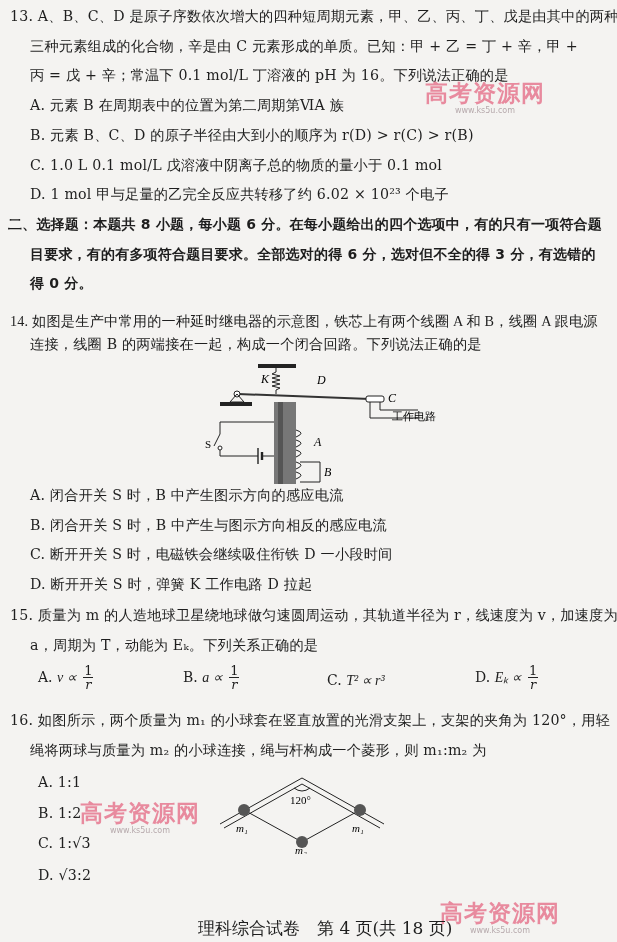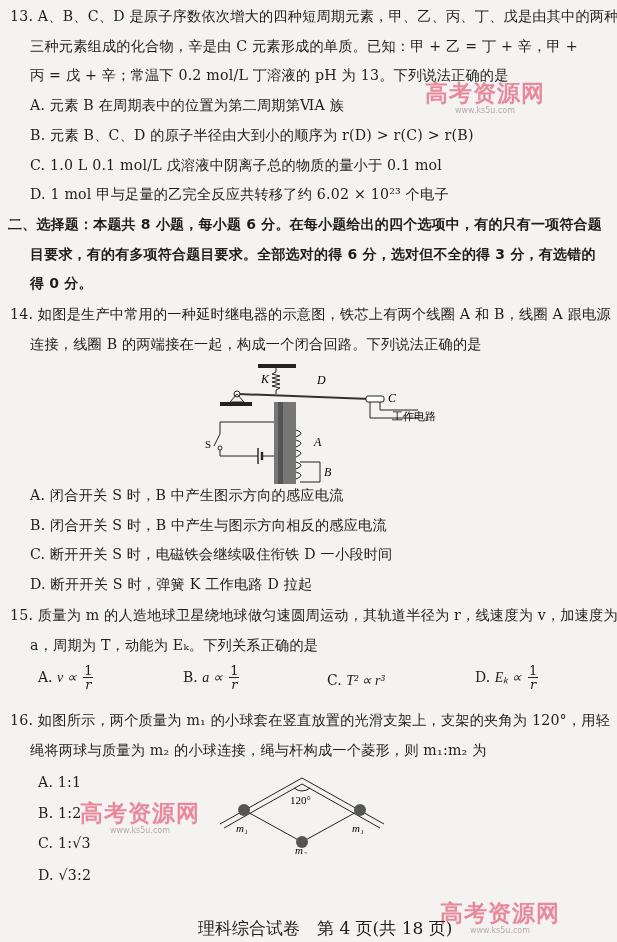--- a/index.html
+++ b/index.html
@@ -29,31 +29,31 @@
   <span class="big">高考资源网</span>
   <span class="small">www.ks5u.com</span>
 </div>
 <div class="wm" style="left:440px;top:900px;">
   <span class="big">高考资源网</span>
   <span class="small">www.ks5u.com</span>
 </div>
 
 <div class="line" style="top:7px;left:10px;">13. A、B、C、D 是原子序数依次增大的四种短周期元素，甲、乙、丙、丁、戊是由其中的两种或</div>
 <div class="line" style="top:37px;left:30px;">三种元素组成的化合物，辛是由 C 元素形成的单质。已知：甲 + 乙 = 丁 + 辛，甲 +</div>
-<div class="line" style="top:66px;left:30px;">丙 = 戊 + 辛；常温下 0.2 mol/L 丁溶液的 pH 为 13。下列说法正确的是</div>
+<div class="line" style="top:66px;left:30px;">丙 = 戊 + 辛；常温下 0.1 mol/L 丁溶液的 pH 为 16。下列说法正确的是</div>
 <div class="line" style="top:96px;left:30px;">A. 元素 B 在周期表中的位置为第二周期第ⅥA 族</div>
 <div class="line" style="top:126px;left:30px;text-align:right;">B. 元素 B、C、D 的原子半径由大到小的顺序为 r(D) &gt; r(C) &gt; r(B)</div>
 <div class="line" style="top:156px;left:30px;">C. 1.0 L 0.1 mol/L 戊溶液中阴离子总的物质的量小于 0.1 mol</div>
 <div class="line" style="top:185px;left:30px;">D. 1 mol 甲与足量的乙完全反应共转移了约 6.02 × 10²³ 个电子</div>
 
 <div class="line bold" style="top:215px;left:8px;">二、选择题：本题共 8 小题，每小题 6 分。在每小题给出的四个选项中，有的只有一项符合题</div>
 <div class="line bold" style="top:245px;left:30px;">目要求，有的有多项符合题目要求。全部选对的得 6 分，选对但不全的得 3 分，有选错的</div>
 <div class="line bold" style="top:274px;left:30px;">得 0 分。</div>
 
-<div class="line" style="top:305px;left:10px;">14. 如图是生产中常用的一种延时继电器的示意图，铁芯上有两个线圈 A 和 B，线圈 A 跟电源</div>
+<div class="line" style="top:312px;left:10px;font-family:Liberation Serif, serif;">14. 如图是生产中常用的一种延时继电器的示意图，铁芯上有两个线圈 A 和 B，线圈 A 跟电源</div>
 <div class="line" style="top:335px;left:30px;">连接，线圈 B 的两端接在一起，构成一个闭合回路。下列说法正确的是</div>
 
 <svg style="left:170px;top:362px;" width="270" height="122" viewBox="0 0 270 122">
 
   <rect x="88" y="2" width="38" height="4" fill="#222"></rect>
 
   <polyline points="106,6 106,10 102,12 110,14 102,16 110,18 102,20 110,22 102,24 110,26 106,28 106,32" fill="none" stroke="#222" stroke-width="1"></polyline>
 
   <line x1="68" y1="32" x2="200" y2="37" stroke="#333" stroke-width="2"></line>
   <circle cx="67" cy="32" r="3" fill="#fff" stroke="#222"></circle>

